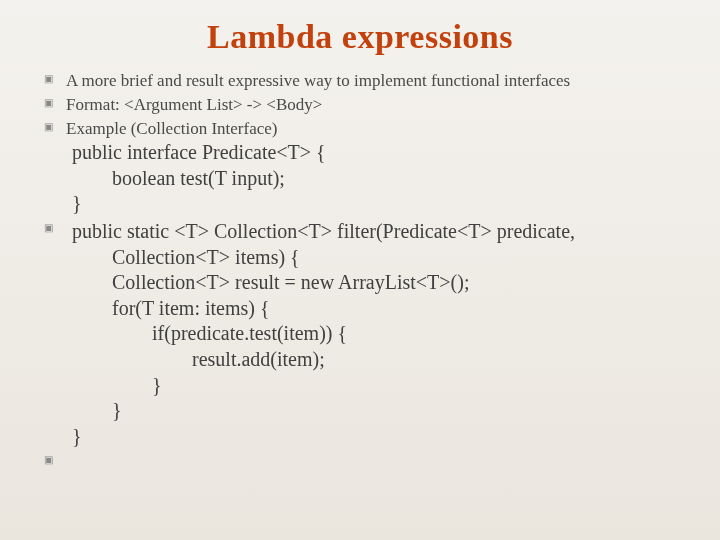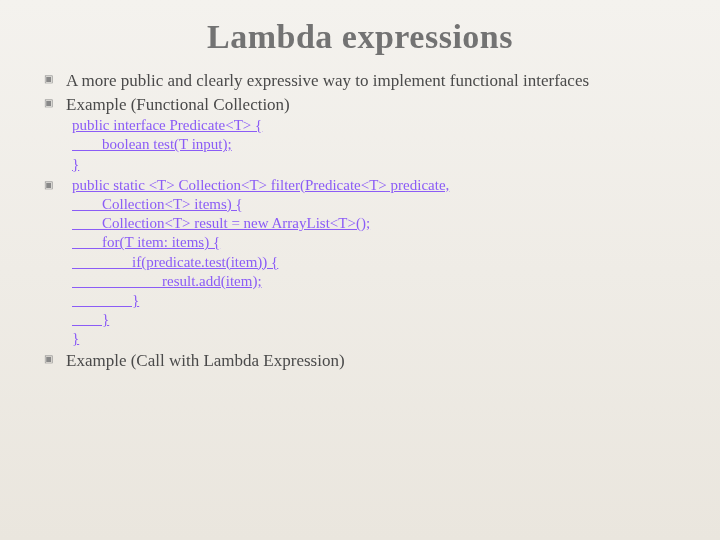--- a/index.html
+++ b/index.html
@@ -11,21 +11,21 @@
     overflow:hidden;
     box-sizing:border-box;
   }
   .slide{
     padding:18px 40px 40px 40px;
   }
   h1{
     margin:0 0 14px 0;
     font-size:34px;
     font-weight:bold;
-    color:#737373;
+    color:#c2410c;
     text-align:center;
     letter-spacing:0.5px;
   }
   ul.top{
     list-style:none;
     margin:0;
     padding:0 0 0 4px;
   }
   ul.top>li{
     position:relative;
@@ -38,59 +38,60 @@
     left:0;
     top:3px;
     font-size:10px;
     color:#888;
   }
   .lead{
     font-size:17px;
     line-height:1.3;
   }
   .code{
-    font-size:15px;
+    font-size:20px;
     line-height:1.28;
     padding-left:6px;
     white-space:pre;
     font-family:"Times New Roman",serif;
-    color:#8b5cf6;
-    text-decoration:underline;
+    color:#404040;
   }
 </style>
 </head>
 <body>
 
 <div class="slide">
   <h1>Lambda expressions</h1>
 
   <ul class="top">
 
     <li>
-      <div class="lead"> A more public and clearly expressive way to implement functional interfaces</div>
+      <div class="lead"> A more brief and result expressive way to implement functional interfaces</div>
     </li>
 
+    <li>
+      <div class="lead"> Format: &lt;Argument List&gt; -&gt; &lt;Body&gt;</div>
+    </li>
 
     <li>
-      <div class="lead"> Example (Functional Collection)</div>
+      <div class="lead"> Example (Collection Interface)</div>
       <div class="code">public interface Predicate&lt;T&gt; {
         boolean test(T input);
 }</div>
     </li>
 
     <li>
       <div class="code">public static &lt;T&gt; Collection&lt;T&gt; filter(Predicate&lt;T&gt; predicate,
         Collection&lt;T&gt; items) {
         Collection&lt;T&gt; result = new ArrayList&lt;T&gt;();
         for(T item: items) {
                 if(predicate.test(item)) {
                         result.add(item);
                 }
         }
 }</div>
     </li>
 
     <li>
-      <div class="lead"> Example (Call with Lambda Expression)</div>
     </li>
 
   </ul>
 </div>
 
 </body></html>

